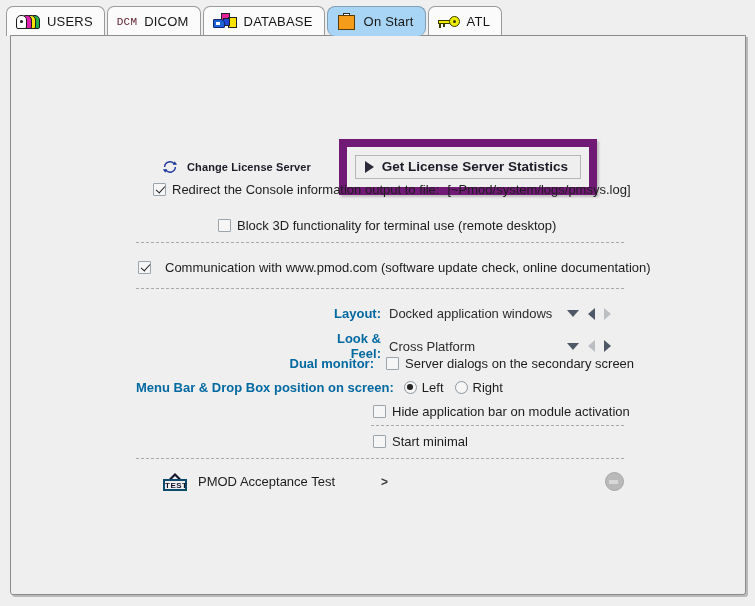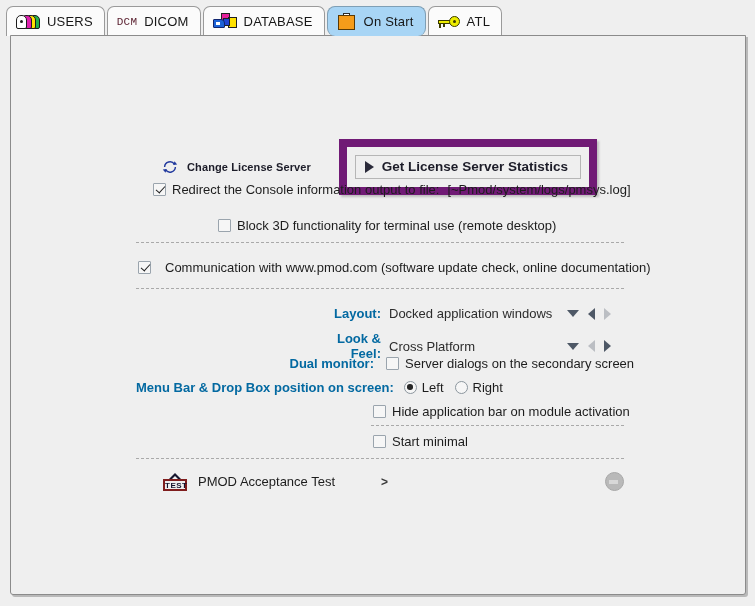--- a/index.html
+++ b/index.html
@@ -211,21 +211,21 @@
   }
   .dim { opacity: .32; }
 
   .field-label { color:#0369a1;font-weight:bold; }
   .field-value { color:#2c2c2c; }
 
   
   .ic-test { width:24px; height:18px; position:relative; flex:none; }
   .ic-test .body {
     position:absolute; left:0; top:6px; width:24px; height:12px;
-    box-sizing:border-box; background:#efefef; border:2px solid #7f1d1d;
+    box-sizing:border-box; background:#efefef; border:2px solid #0c4a6e;
     font-family:"Liberation Sans", sans-serif; font-size:8px; font-weight:bold;
     color:#15152e; text-align:center; line-height:9px; letter-spacing:.5px;
   }
   .ic-test .roof {
     position:absolute; left:5px; top:0px; width:0; height:0;
     border-left:7px solid transparent; border-right:7px solid transparent;
     border-bottom:7px solid #15152e;
   }
   .ic-test .roof::after{
     content:""; position:absolute; left:-5px; top:3px; width:0; height:0;

